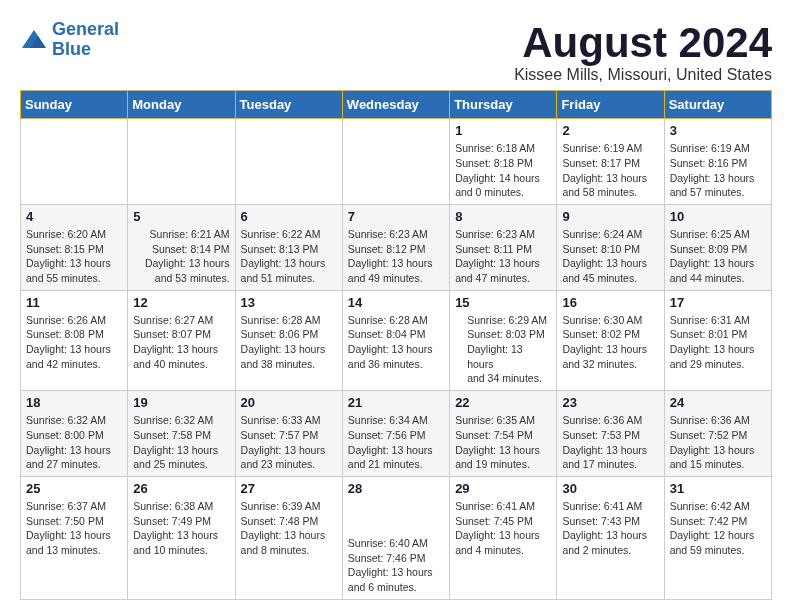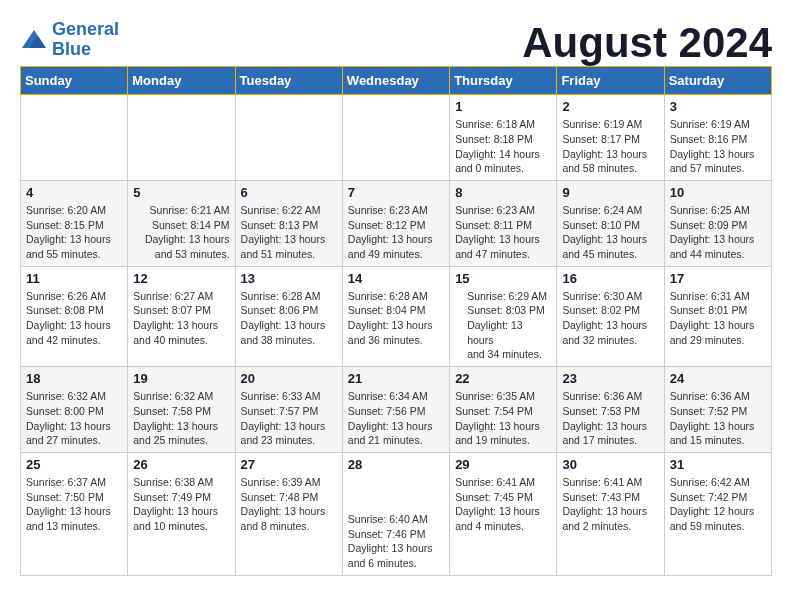--- a/index.html
+++ b/index.html
@@ -7,21 +7,21 @@
       font-family: Arial, sans-serif;
       background: #fff;
       width: 792px;
       min-height: 612px;
       padding: 20px;
     }
     .header-section {
       display: flex;
       justify-content: space-between;
       align-items: flex-start;
-      margin-bottom: 0;
+      margin-bottom: 6px;
     }
     .logo {
       display: flex;
       align-items: center;
     }
     .logo-text {
       font-size: 18px;
       font-weight: bold;
       color: #1a1a2e;
       line-height: 1.1;
@@ -99,20 +99,21 @@
       <polygon points="14,4 26,22 2,22" fill="#2a6db5"></polygon>
       <polygon points="18,10 26,22 10,22" fill="#1a4a8a" opacity="0.5"></polygon>
     </svg>
     <div class="logo-text">
       <div><span>General</span></div>
       <div><span>Blue</span></div>
     </div>
   </div>
   <div class="title-area">
     <div class="main-title">August 2024</div>
+    <div class="subtitle">Kissee Mills, Missouri, United States</div>
   </div>
 </div>
 
 <table class="calendar-table">
   <thead>
     <tr>
     <th>Sunday</th>
         <th>Monday</th>
         <th>Tuesday</th>
         <th>Wednesday</th>

